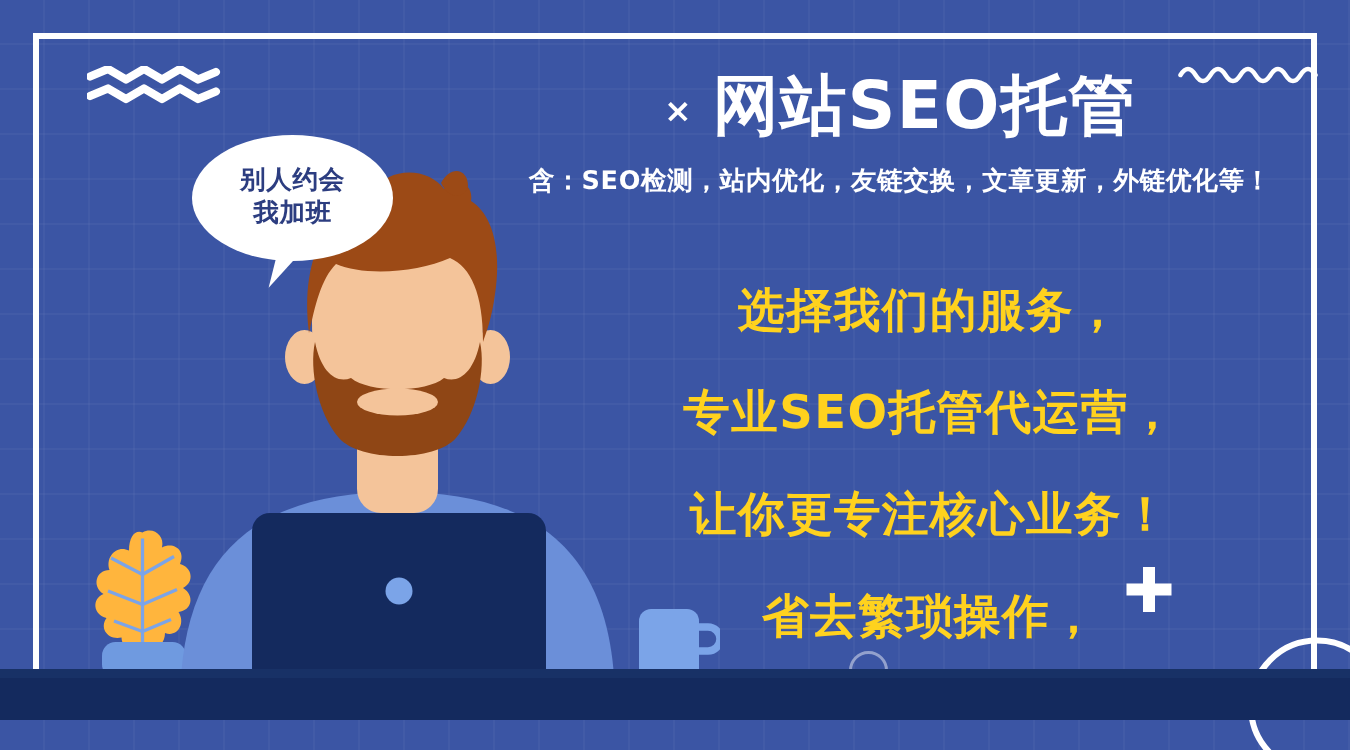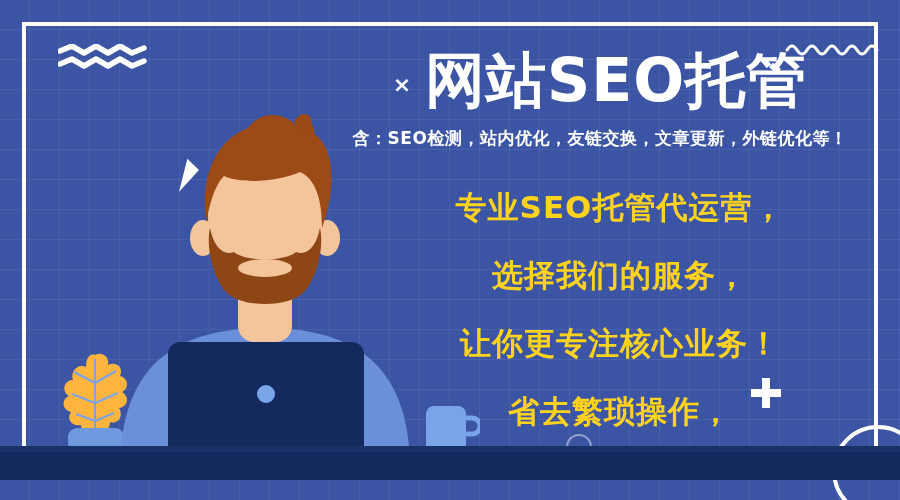--- a/index.html
+++ b/index.html
@@ -111,21 +111,21 @@
   }
   .headline-x {
     color: #ffffff;
     font-size: 22px;
     font-weight: 700;
     line-height: 1;
     transform: translateY(4px);
   }
   .headline-text {
     color: #ffffff;
-    font-size: 60px;
+    font-size: 44px;
     font-weight: 700;
     letter-spacing: 1px;
     line-height: 1.15;
     white-space: nowrap;
   }
   .subheadline {
     margin-top: 12px;
     color: #ffffff;
     font-size: 17px;
     font-weight: 700;
@@ -300,31 +300,35 @@
 
       <rect x="168" y="342" width="196" height="116" rx="12" fill="#142a5e"></rect>
       <circle cx="266" cy="394" r="9" fill="#7ba4e8"></circle>
     </svg>
   </div>
 
   <div class="desk-top"></div>
   <div class="desk"></div>
 
   <div class="bubble-tail"></div>
+  <div class="bubble">
+    <span class="bubble-line">别人约会</span>
+    <span class="bubble-line">我加班</span>
+  </div>
 
   <div class="headline-block">
     <div class="headline-row">
       <span class="headline-x">×</span>
       <span class="headline-text">网站SEO托管</span>
     </div>
     <div class="subheadline">含：SEO检测，站内优化，友链交换，文章更新，外链优化等！</div>
   </div>
 
   <div class="copy-block">
+    <div class="copy-line">选择我们的服务，</div>
     <div class="copy-line">专业SEO托管代运营，</div>
-    <div class="copy-line">选择我们的服务，</div>
     <div class="copy-line">让你更专注核心业务！</div>
     <div class="copy-line">省去繁琐操作，</div>
   </div>
 
   <div class="frame"></div>
 
 </div>
 
 </body></html>

